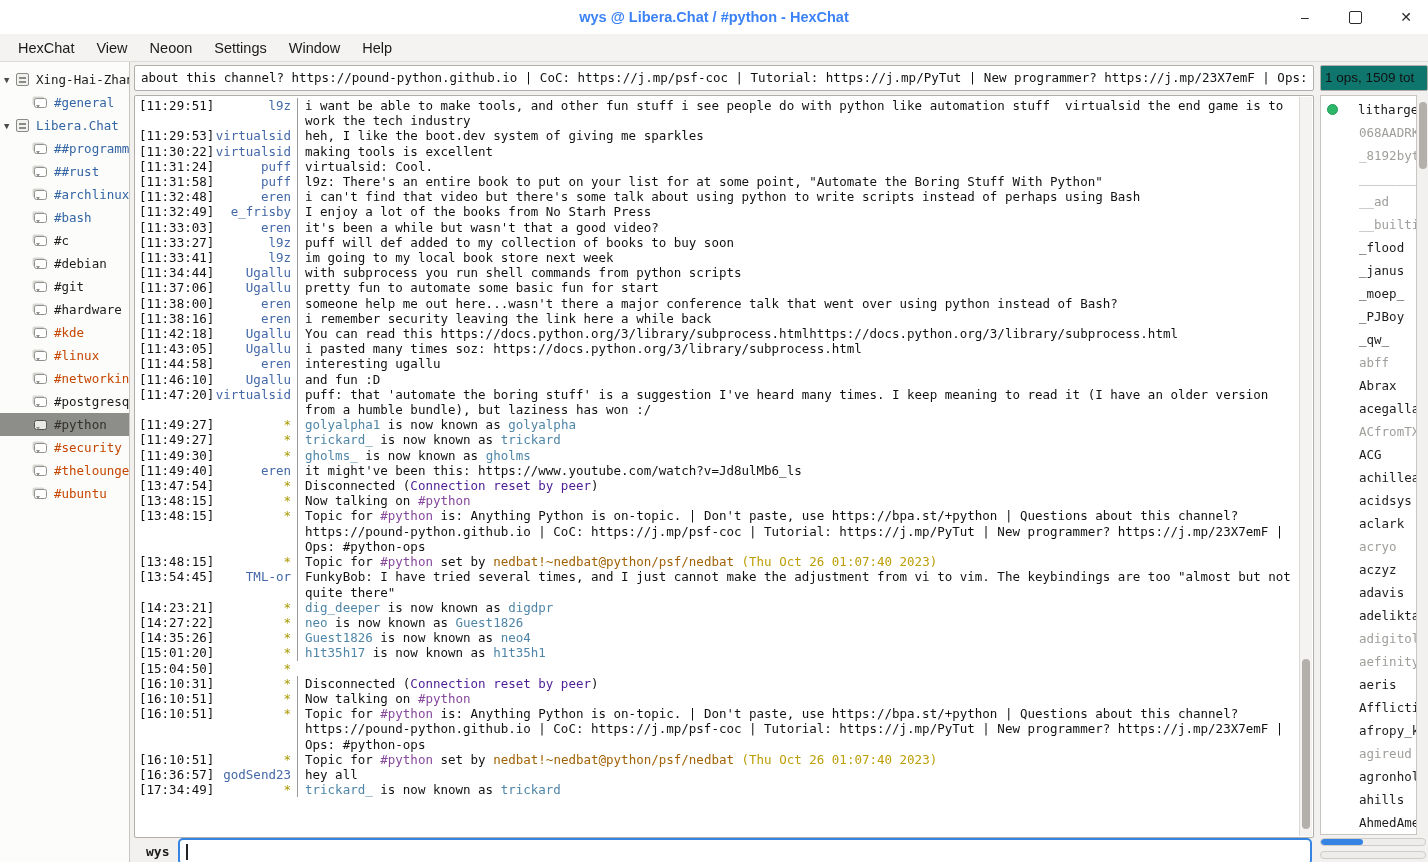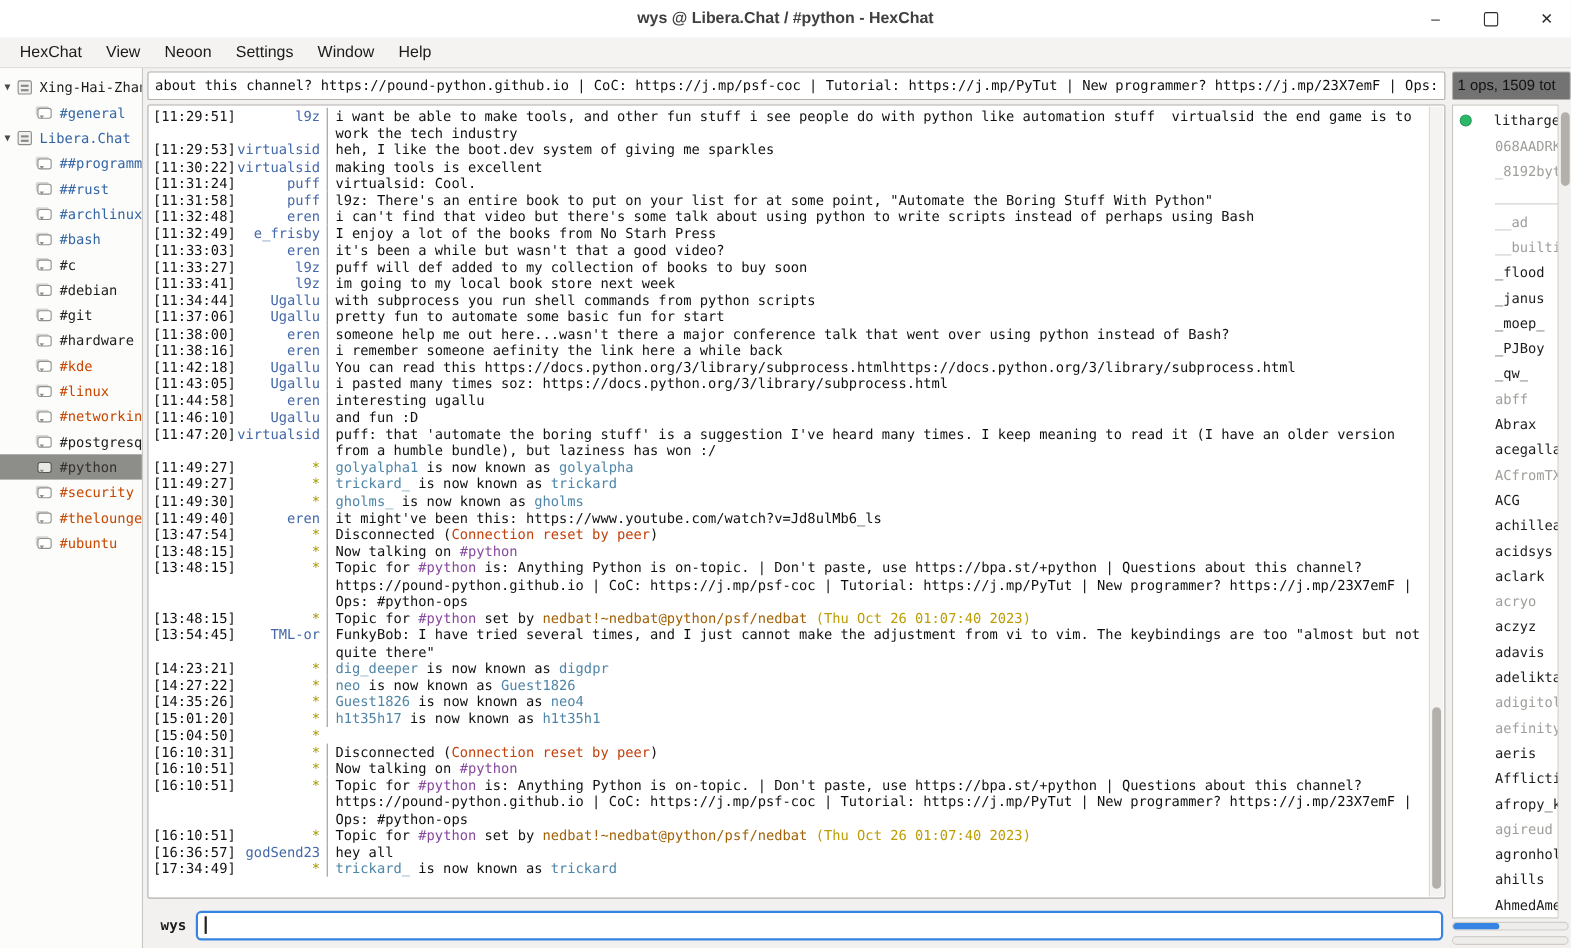--- a/index.html
+++ b/index.html
@@ -6,21 +6,21 @@
   html,body { margin:0; padding:0; }
   body {
     width:1428px; height:862px; overflow:hidden;
     background:#f2f1f0; color:#111;
     font-family:"Liberation Sans", sans-serif;
   }
   .titlebar {
     height:34px; background:#ffffff; position:relative;
     display:flex; align-items:center; justify-content:center;
   }
-  .title { font-size:14.5px; font-weight:bold; color:#404040; }
+  .title { font-size:14.5px; font-weight:bold; color:#3b82f6; }
   .win-controls { position:absolute; right:14px; top:0; height:34px; display:flex; align-items:center; gap:36px; color:#2b2b2b; }
   .win-btn { width:16px; height:16px; display:flex; align-items:center; justify-content:center; font-size:14px; cursor:default; }
   .win-btn.max { border:1.4px solid #2b2b2b; width:13px; height:13px; border-radius:2px; }
   .menubar {
     height:28px; background:#f4f3f2; border-bottom:1px solid #dedad6;
     display:flex; align-items:center; padding-left:8px; gap:2px;
   }
   .menu-item { font-size:14.5px; color:#1a1a1a; padding:3px 10px; border-radius:3px; }
   .body {
     height:800px; display:grid; grid-template-columns:130px 1fr 112px;
@@ -57,35 +57,35 @@
     position:relative; overflow:hidden;
     font-family:"DejaVu Sans Mono", monospace; font-size:12.5px; line-height:15.2px;
     padding:2px 16px 2px 4px;
   }
   .chat-line { display:flex; }
   .chat-meta { flex:0 0 158px; display:flex; justify-content:space-between; padding-right:6px; }
   .chat-time { color:#111; }
   .chat-nick { color:#4468a8; text-align:right; overflow:hidden; }
   .chat-nick.star { color:#a89a00; }
   .chat-msg { flex:1; min-width:0; border-left:1px solid #9a9a96; padding-left:7px; white-space:pre-wrap; overflow-wrap:break-word; color:#111; }
-  .seg-red { color:#c2410c; }
+  .seg-red { color:#4c1d95; }
   .seg-purple { color:#86489c; }
   .seg-host { color:#a16207; }
   .seg-date { color:#bd9e06; }
   .seg-rename { color:#4f86a8; }
   .chat-sb { position:absolute; top:1px; bottom:1px; right:1px; width:13px; background:#f4f3f1; border-left:1px solid #dcdad6; }
   .chat-sb .thumb { position:absolute; left:2px; right:2px; top:76%; height:23%; background:#b3b0ac; border-radius:6px; }
-  .input-row { height:46px; display:flex; align-items:center; gap:9px; padding:4px 2px 2px 12px; }
+  .input-row { height:25px; display:flex; align-items:center; gap:9px; padding:4px 2px 2px 12px; }
   .nick-label { font-family:"DejaVu Sans Mono", monospace; font-size:13px; font-weight:600; color:#1c1c1c; }
   .input-box { flex:1; height:27px; background:#fff; border:2px solid #3584e4; border-radius:5px; display:flex; align-items:center; padding-left:6px; }
   .caret { width:1.5px; height:16px; background:#222; }
   
   .right { display:flex; flex-direction:column; padding:3px 0 2px 4px; }
   .ops-box {
-    height:26px; background:#737373; border:1px solid #b2aeaa; border-radius:2px;
+    height:26px; background:#0f766e; border:1px solid #b2aeaa; border-radius:2px;
     font-size:13.5px; color:#111; padding:4px 4px; white-space:nowrap; overflow:hidden; margin-bottom:4px; margin-right:0;
   }
   .userlist-wrap { flex:1; display:flex; min-height:0; }
   .userlist {
     flex:1; background:#fff; border:1px solid #c9c5c0; overflow:hidden;
     font-family:"DejaVu Sans Mono", monospace; font-size:12.5px; padding-top:2px;
   }
   .user-row { height:23px; display:flex; align-items:center; padding-left:6px; white-space:nowrap; overflow:hidden; }
   .op-dot { flex:0 0 auto; width:11px; height:11px; border-radius:50%; background:#2db869; border:1px solid #1f9958; margin-right:7px; }
   .op-spacer { flex:0 0 auto; width:19px; }
@@ -297,21 +297,21 @@
               <span class="chat-time">[11:38:00]</span>
               <span class="chat-nick">eren</span>
             </div>
             <div class="chat-msg"><span>someone help me out here...wasn't there a major conference talk that went over using python instead of Bash?</span></div>
           </div>
           <div class="chat-line">
             <div class="chat-meta">
               <span class="chat-time">[11:38:16]</span>
               <span class="chat-nick">eren</span>
             </div>
-            <div class="chat-msg"><span>i remember someone aefinity the link here a while back</span></div>
+            <div class="chat-msg"><span>i remember security leaving the link here a while back</span></div>
           </div>
           <div class="chat-line">
             <div class="chat-meta">
               <span class="chat-time">[11:42:18]</span>
               <span class="chat-nick">Ugallu</span>
             </div>
             <div class="chat-msg"><span>You can read this https://docs.python.org/3/library/subprocess.htmlhttps://docs.python.org/3/library/subprocess.html</span></div>
           </div>
           <div class="chat-line">
             <div class="chat-meta">

